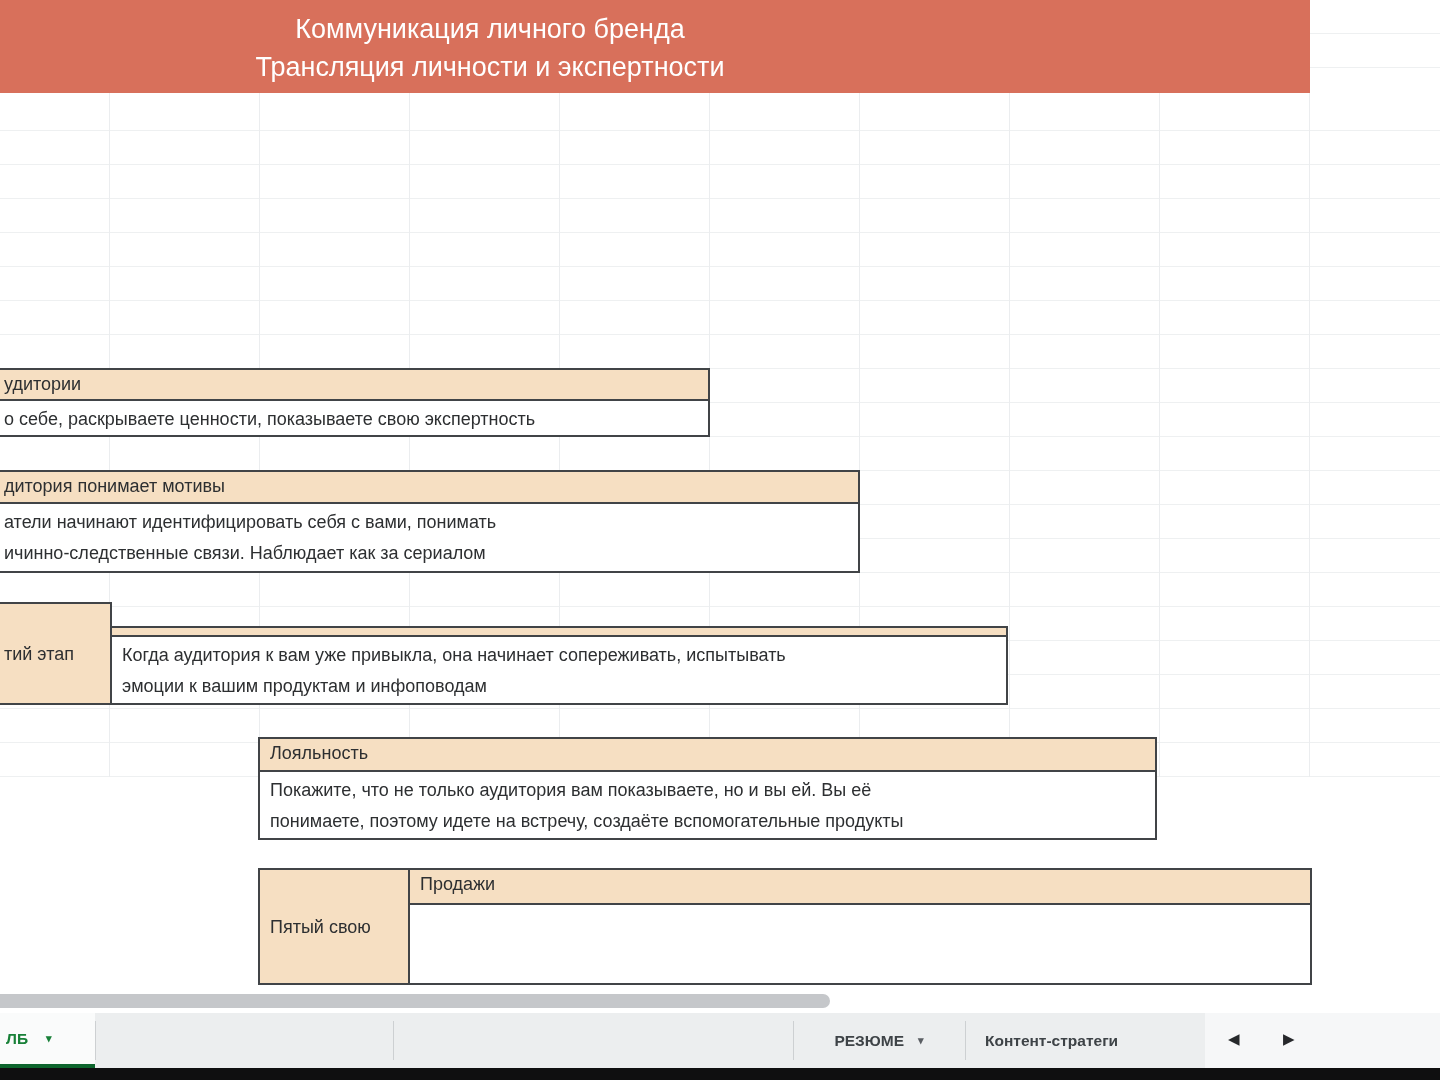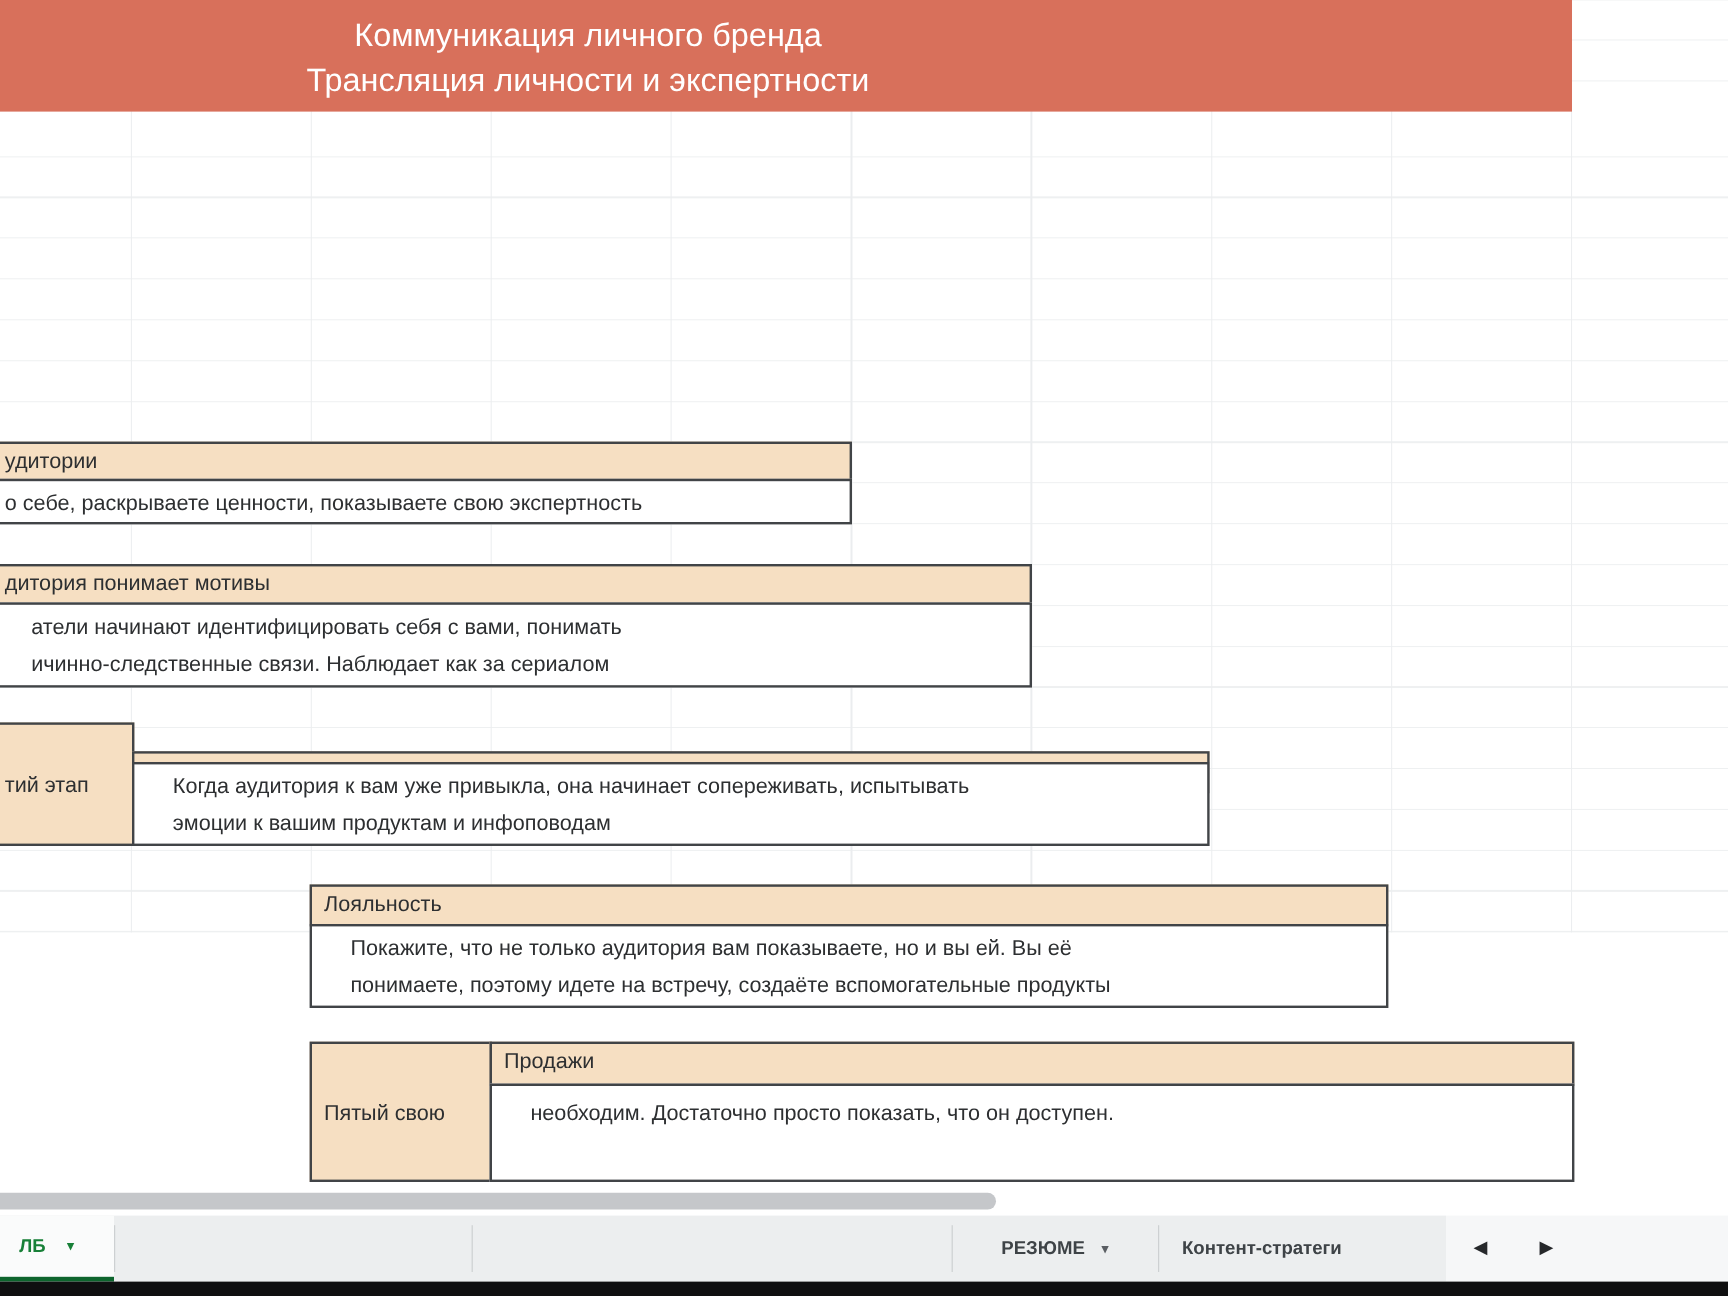--- a/index.html
+++ b/index.html
@@ -44,21 +44,21 @@
   .banner{left:0;top:240;width:1310px;height:93px;background:#d8705b;}
   .banner-inner{position:absolute;left:0;top:10px;width:980px;text-align:center;
                 color:#fff;font-size:27px;line-height:38px;}
 
   
   .cellbox{position:absolute;border:2px solid #414447;box-sizing:border-box;
            font-size:18px;color:#2d2f31;background:#fff;}
   .fill{background:#f6dfc2;}
   .hd{padding:4px 10px 0 10px;white-space:nowrap;overflow:hidden;}
   .bd{padding:3px 10px 0 10px;white-space:nowrap;overflow:hidden;}
-  .bd .ln{line-height:31px;margin-left:22px;}
+  .bd .ln{line-height:31px;}
   .lab{display:flex;align-items:center;line-height:26px;}
 
   
   .hscroll{left:-20px;top:994px;width:850px;height:14px;background:#c5c7ca;border-radius:8px;}
 
   
   .tabstrip{left:0;top:1013px;width:1205px;height:55px;background:#eceeef;}
   .tabstrip-right{left:1205px;top:1013px;width:235px;height:55px;background:#f6f7f8;}
   .tab{position:absolute;top:0;height:55px;display:flex;align-items:center;justify-content:center;
        font-size:15.5px;font-weight:bold;color:#3e4347;white-space:nowrap;cursor:pointer;gap:14px;}
@@ -275,29 +275,28 @@
 
   <div class="cellbox fill hd" style="left:258px;top:737px;width:899px;height:35px">Лояльность</div>
   <div class="cellbox bd" style="left:258px;top:770px;width:899px;height:70px">
     <div class="ln">Покажите, что не только аудитория вам показываете, но и вы ей. Вы её</div>
     <div class="ln">понимаете, поэтому идете на встречу, создаёте вспомогательные продукты</div>
   </div>
 
   <div class="cellbox fill lab" style="left:258px;top:868px;width:152px;height:117px;padding:0 8px 0 10px">Пятый свою</div>
   <div class="cellbox fill hd" style="left:408px;top:868px;width:904px;height:37px">Продажи</div>
   <div class="cellbox bd" style="left:408px;top:903px;width:904px;height:82px;padding-top:6px">
-    <div class="ln" style="line-height:33px">необходим. Достаточно просто показать, что он доступен.</div>
   </div>
 
   <div class="abs hscroll"></div>
 
   <div class="abs tabstrip"></div>
   <div class="abs tabstrip-right"></div>
 
-  <div class="tab tab-active abs" style="top:1013px;justify-content:flex-start;padding-left:16px;gap:18px">
+  <div class="tab tab-active abs" style="top:1013px;justify-content:flex-start;padding-left:6px;gap:18px">
     <span>ЛБ</span>
     <span class="tcaret"></span>
   </div>
   <div class="tab abs" style="top:1057px;left:95px;width:298px">
     <span>5. Монетизация ЛБ</span>
     <span class="tcaret"></span>
   </div>
   <div class="tab abs" style="top:1013px;left:793px;width:172px">
     <span>РЕЗЮМЕ</span>
     <span class="tcaret"></span>

